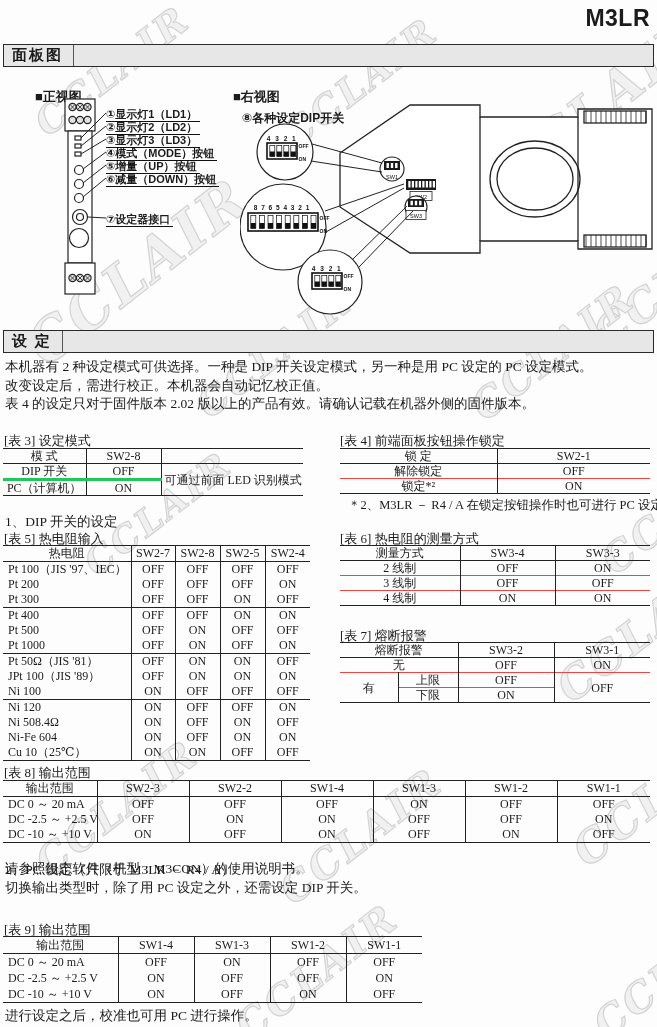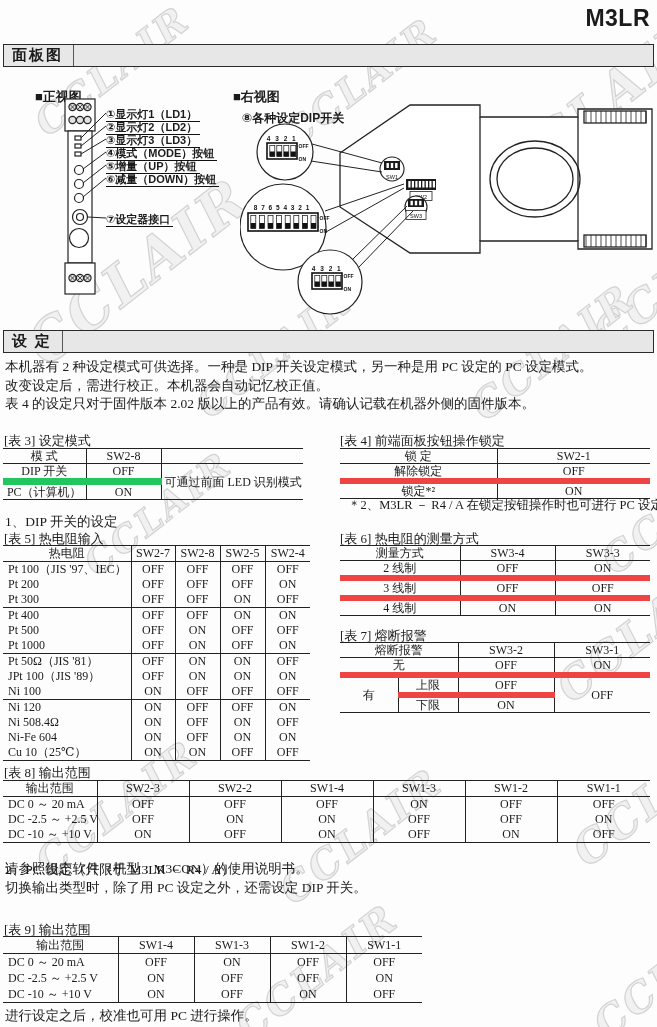--- a/index.html
+++ b/index.html
@@ -48,21 +48,21 @@
     font-size:12px;background:transparent;
   }
   .dt th,.dt td{
     border-left:1px solid #222;border-right:1px solid #222;
     padding:0 3px;text-align:center;font-weight:normal;
     height:14px;line-height:14px;overflow:hidden;white-space:nowrap;
   }
   .dt tr>*:first-child{border-left:none;}
   .dt tr>*:last-child{border-right:none;}
   .dt thead tr{border-bottom:1px solid #222;}
-  .rowlines tbody tr:not(:last-child){border-bottom:6px solid #ef4444;}
+  .rowlines tbody tr:not(:last-child){border-bottom:1px solid #ef4444;}
   .leftcol tbody td:first-child{text-align:left;padding-left:5px;}
   .t5{font-size:11.5px;}
   .t5 th,.t5 td{height:15px;line-height:15px;}
   .t8 th,.t8 td{height:15px;line-height:15px;}
   .t9 th,.t9 td{height:16px;line-height:16px;}
   .t5 tbody tr:nth-child(3),.t5 tbody tr:nth-child(6),.t5 tbody tr:nth-child(9){border-bottom:1.5px solid #222;}
   .note-cell{text-align:left;padding-left:6px;}
   svg{position:absolute;z-index:2;}
   svg text{font-family:"Liberation Sans","DejaVu Sans",sans-serif;fill:#111;}
 </style>
@@ -271,21 +271,21 @@
       <col style="width:142px">
     </colgroup>
   <thead>
       <tr>
     <th>模 式</th>
     <th>SW2-8</th>
     <th></th>
   </tr>
     </thead>
   <tbody class="rl">
-    <tr style="border-bottom:7px solid #22c55e">
+    <tr style="border-bottom:3px solid #22c55e">
       <td>DIP 开关</td>
       <td>OFF</td>
       <td class="note-cell" rowspan="2">可通过前面 LED 识别模式</td>
     </tr>
     <tr>
       <td>PC（计算机）</td>
       <td>ON</td>
     </tr>
   </tbody>
 </table>

